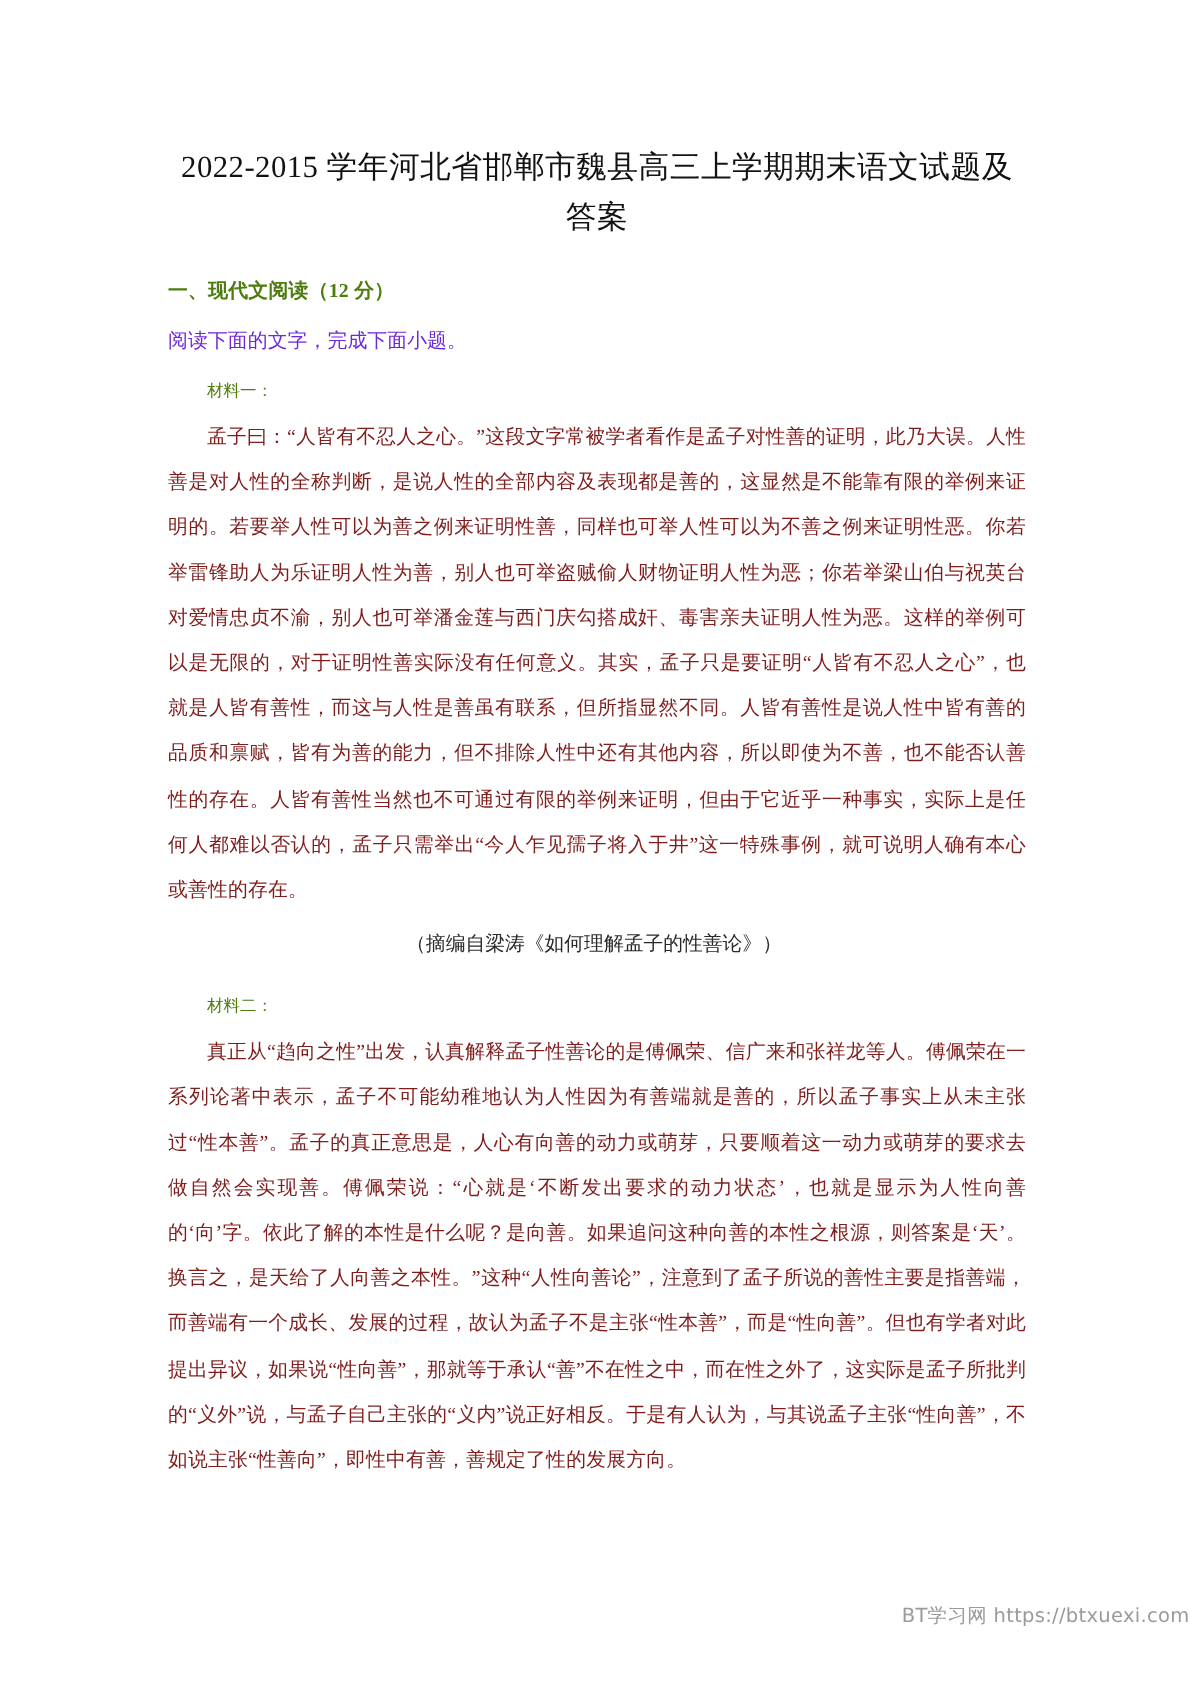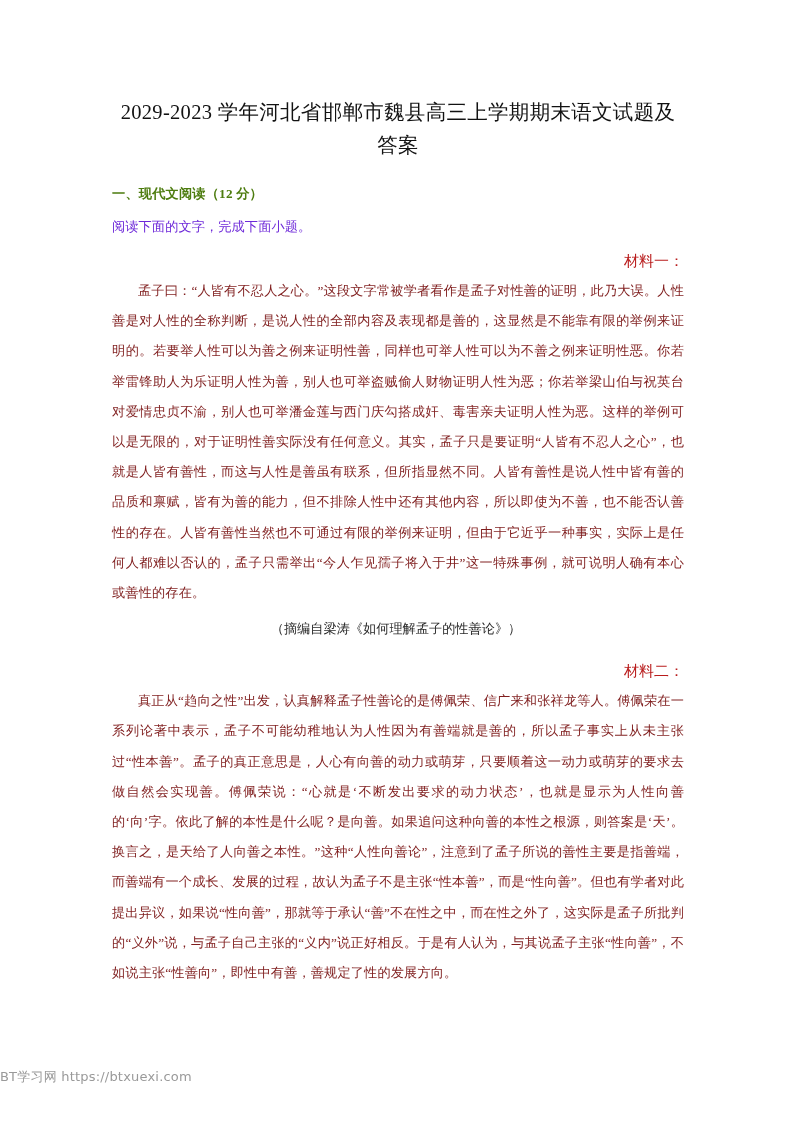--- a/index.html
+++ b/index.html
@@ -59,26 +59,25 @@
 
   .instruction {
     font-size: 13.2px;
     line-height: 30px;
     margin: 0 0 4px 0;
     letter-spacing: 0.1px;
     color: #6d28d9;
   }
 
   .material-label {
-    font-size: 15px;
+    font-size: 11px;
     line-height: 30px;
     margin: 0;
     text-indent: 26px;
-    color: #b91c1c;
-    text-align: right;
+    color: #4d7c0f;
   }
 
   .body-para {
     font-size: 13.2px;
     line-height: 30.2px;
     margin: 0;
     text-indent: 26px;
     text-align: justify;
     text-justify: inter-ideograph;
     letter-spacing: 0.15px;
@@ -94,33 +93,33 @@
     color: #2a2a2a;
   }
 
   .gap-sm { height: 10px; }
 
   .footer-watermark {
     position: absolute;
     left: 0;
     top: 1068px;
     width: 793px;
-    text-align: left;
+    text-align: right;
     font-size: 13px;
     color: #9a9a9a;
     font-family: "DejaVu Sans", "Liberation Sans", sans-serif;
     letter-spacing: 0.2px;
   }
 </style>
 </head>
 <body>
 
 <div class="page">
 
-  <div class="doc-title">2029-2023 学年河北省邯郸市魏县高三上学期期末语文试题及答案</div>
+  <div class="doc-title">2022-2015 学年河北省邯郸市魏县高三上学期期末语文试题及答案</div>
 
   <div class="content">
 
     <p class="section-heading">一、现代文阅读（12 分）</p>
 
     <p class="instruction">阅读下面的文字，完成下面小题。</p>
 
     <p class="material-label">材料一：</p>
 
     <p class="body-para">孟子曰：“人皆有不忍人之心。”这段文字常被学者看作是孟子对性善的证明，此乃大误。人性善是对人性的全称判断，是说人性的全部内容及表现都是善的，这显然是不能靠有限的举例来证明的。若要举人性可以为善之例来证明性善，同样也可举人性可以为不善之例来证明性恶。你若举雷锋助人为乐证明人性为善，别人也可举盗贼偷人财物证明人性为恶；你若举梁山伯与祝英台对爱情忠贞不渝，别人也可举潘金莲与西门庆勾搭成奸、毒害亲夫证明人性为恶。这样的举例可以是无限的，对于证明性善实际没有任何意义。其实，孟子只是要证明“人皆有不忍人之心”，也就是人皆有善性，而这与人性是善虽有联系，但所指显然不同。人皆有善性是说人性中皆有善的品质和禀赋，皆有为善的能力，但不排除人性中还有其他内容，所以即使为不善，也不能否认善性的存在。人皆有善性当然也不可通过有限的举例来证明，但由于它近乎一种事实，实际上是任何人都难以否认的，孟子只需举出“今人乍见孺子将入于井”这一特殊事例，就可说明人确有本心或善性的存在。</p>

